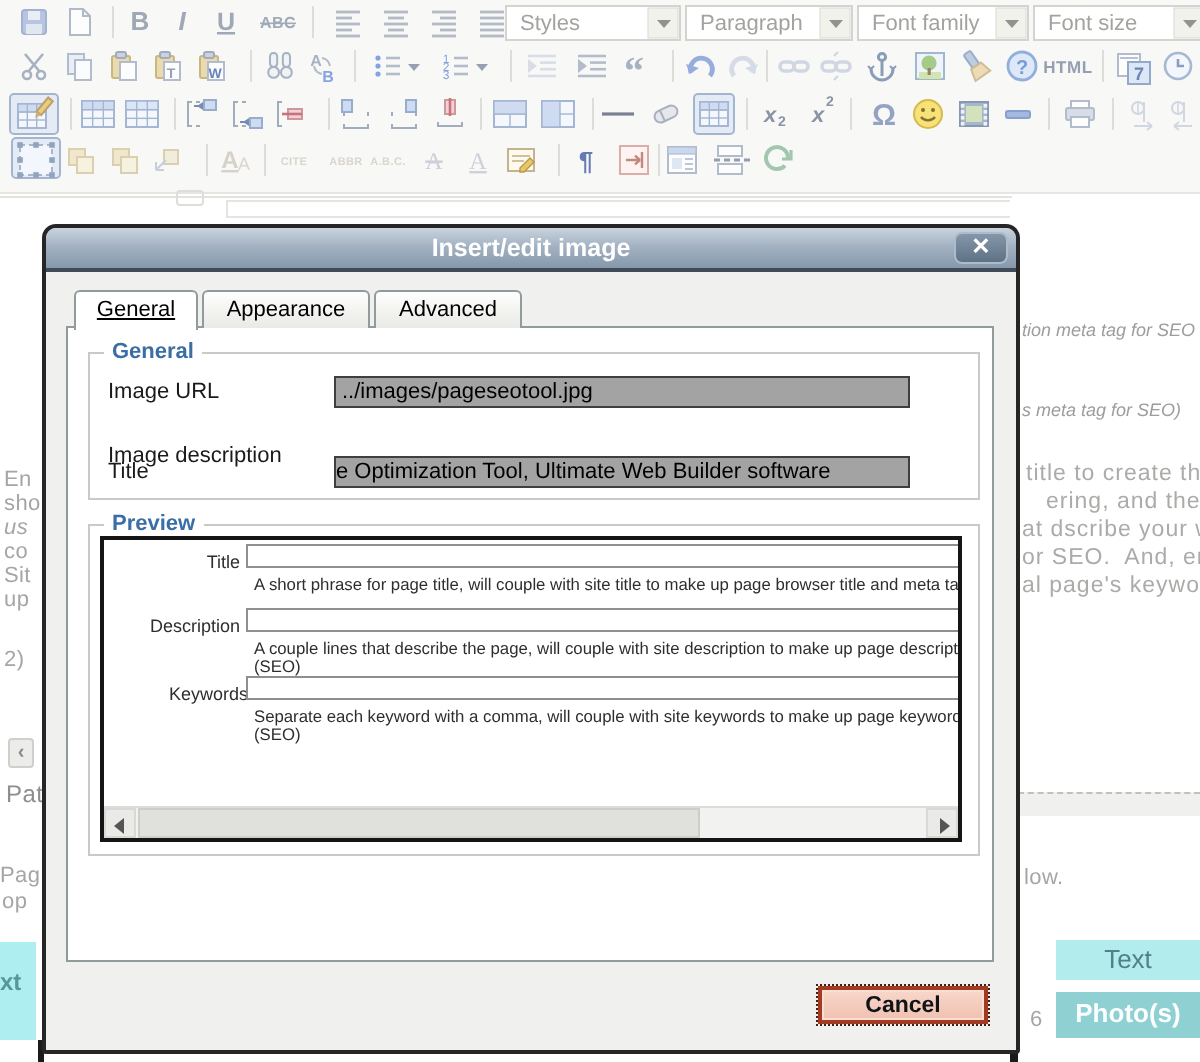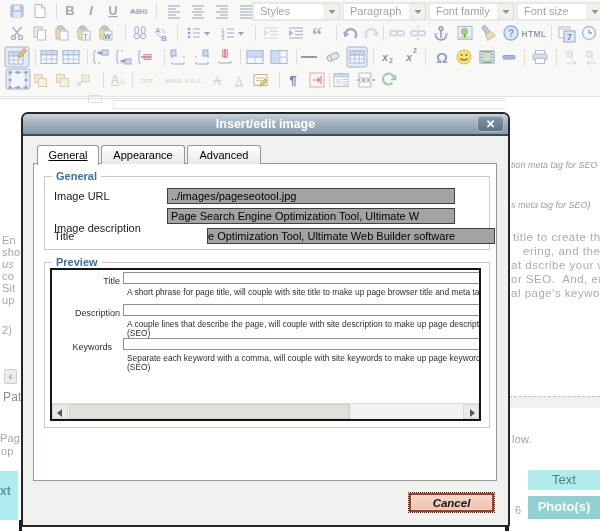--- a/index.html
+++ b/index.html
@@ -440,48 +440,47 @@
   <div class="tab active" style="left:14px;width:62px;">General</div>
   <div class="tab" style="left:78px;width:84px;">Appearance</div>
   <div class="tab" style="left:164px;width:74px;">Advanced</div>
   <div id="panel">
     <div class="fs" style="left:10px;top:12px;width:446px;height:74px;">
           <span class="leg">General</span>
         </div>
     <div class="flabel" style="left:20px;top:26px;">Image URL</div>
     <div class="finput" style="left:133px;top:24px;width:288px;height:16px;">../images/pageseotool.jpg</div>
     <div class="flabel" style="left:20px;top:58px;">Image description</div>
-    <div class="finput" style="left:133px;top:44px;width:288px;height:16px;">Page Search Engine Optimization Tool, Ultimate W</div>
     <div class="flabel" style="left:20px;top:66px;">Title</div>
-    <div class="finput" style="left:133px;top:64px;width:288px;height:16px;text-indent:-3px;margin-left:40px;">e Optimization Tool, Ultimate Web Builder software</div>
+    <div class="finput" style="left:133px;top:64px;width:288px;height:16px;text-indent:-3px;">e Optimization Tool, Ultimate Web Builder software</div>
 
     <div class="fs" style="left:10px;top:98px;width:446px;height:166px;">
           <span class="leg">Preview</span>
         </div>
     <div id="pvbox">
       <div class="plab" style="left:8px;top:6px;">Title</div>
       <div class="pinp" style="top:2px;"></div>
       <div class="phelp" style="top:17px;">A short phrase for page title, will couple with site title to make up page browser title and meta ta</div>
       <div class="plab" style="left:8px;top:38px;">Description</div>
       <div class="pinp" style="top:34px;"></div>
       <div class="phelp" style="top:49px;">A couple lines that describe the page, will couple with site description to make up page descriptio</div>
       <div class="phelp" style="top:58px;">(SEO)</div>
-      <div class="plab" style="left:0;top:72px;">Keywords</div>
+      <div class="plab" style="left:12px;top:72px;">Keywords</div>
       <div class="pinp" style="top:68px;"></div>
       <div class="phelp" style="top:83px;">Separate each keyword with a comma, will couple with site keywords to make up page keyword</div>
       <div class="phelp" style="top:92px;">(SEO)</div>
       <div id="hscroll">
         <div class="sbtn" style="left:0;">
               <div class="tri" style="left:4px;border-right:5px solid #555;"></div>
             </div>
         <div id="thumb"></div>
         <div class="sbtn" style="right:0;">
               <div class="tri" style="left:6px;border-left:5px solid #555;"></div>
             </div>
       </div>
     </div>
   </div>
   <div class="dlgbtn" style="left:385px;width:87px;border-color:#4a1d10;">
     <div class="ring" style="border-color:#a23b22;background:linear-gradient(#f7d3c6,#f0c0ae);"></div>
-    <div class="face" style="border-color:#f8ded4;background:linear-gradient(#f7d6c9,#f1c2b1);font-style:italic;">Cancel</div>
+    <div class="face" style="border-color:#f8ded4;background:linear-gradient(#f7d6c9,#f1c2b1);">Cancel</div>
   </div>
 </div>
 
 </div>
 </body></html>

